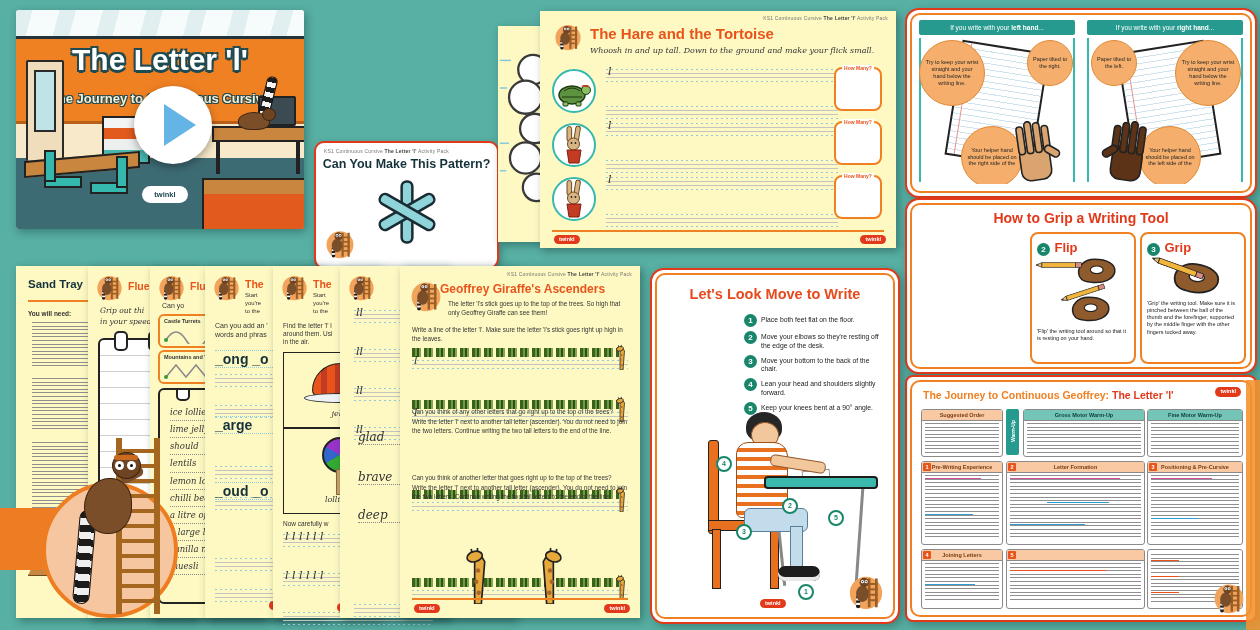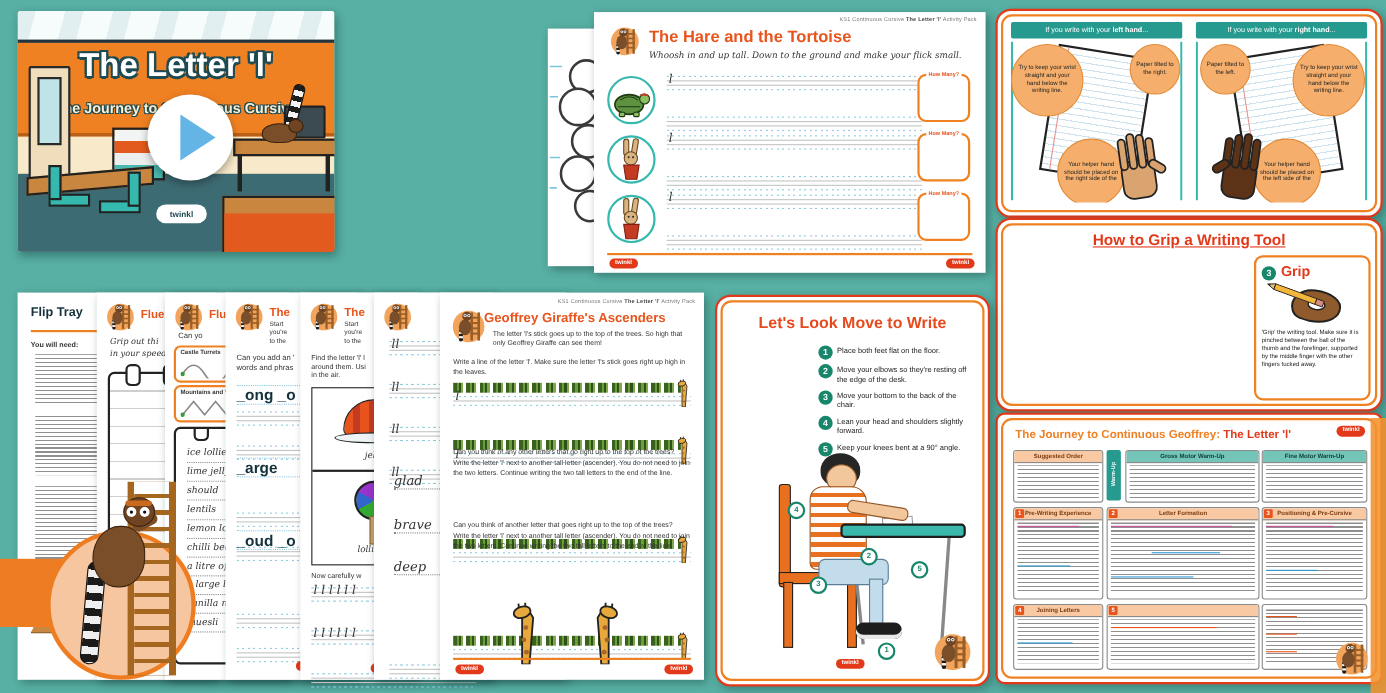--- a/index.html
+++ b/index.html
@@ -1,19 +1,19 @@
 <!DOCTYPE html>
 <html><head>
 <meta charset="utf-8">
 <style>
   html,body{margin:0;padding:0;background:#58AFA3;}
   .stage{position:relative;width:1260px;height:630px;background:#58AFA3;overflow:hidden;
          font-family:"Liberation Sans",sans-serif;}
   .abs{position:absolute;}
-  .page{position:absolute;background:#ffffff;box-shadow:3px 3px 8px rgba(15,55,55,.45);}
+  .page{position:absolute;background:#fef9c3;box-shadow:3px 3px 8px rgba(15,55,55,.45);}
   .dframe{position:absolute;border:2px solid #E2391B;border-radius:14px;background:#fff;
           box-shadow:3px 3px 8px rgba(15,55,55,.35);}
   .dframe::before{content:"";position:absolute;inset:3px;border:2px solid #F08122;border-radius:10px;pointer-events:none;}
   .tiny{font-size:5px;color:#777;letter-spacing:.2px;white-space:nowrap;}
   .tiny b{color:#444;}
   .fake{background:repeating-linear-gradient(#8f8f8f 0,#8f8f8f 1px,transparent 1px,transparent 3.6px);}
   .ruled{position:relative;height:13px;background:
     repeating-linear-gradient(90deg,#8ecbe0 0,#8ecbe0 2px,transparent 2px,transparent 5px) 0 0/100% 1px no-repeat,
     linear-gradient(#c4c4c4,#c4c4c4) 0 4px/100% 1px no-repeat,
     linear-gradient(#c4c4c4,#c4c4c4) 0 8px/100% 1px no-repeat,
@@ -185,20 +185,32 @@
       <div class="abs" style="left:0;top:14px;width:100%;height:36px;background:#E35A1F;"></div>
     </div>
     <div class="abs" style="left:126px;top:176px;width:46px;height:17px;background:#fff;border-radius:9px;text-align:center;
          font-weight:bold;font-size:7.5px;line-height:17px;color:#1C4750;">twinkl</div>
     <div class="abs" style="left:118px;top:76px;width:78px;height:78px;background:#fff;border-radius:50%;box-shadow:0 3px 8px rgba(0,0,0,.35);">
       <div class="abs" style="left:30px;top:18px;width:0;height:0;border-left:32px solid #64B5E6;border-top:21px solid transparent;border-bottom:21px solid transparent;"></div>
     </div>
   </div>
 
 
+  <div class="abs" style="left:314px;top:141px;width:181px;height:124px;background:#fff;border:2.5px solid #E2391B;border-radius:10px;box-shadow:2px 3px 7px rgba(10,50,50,.35);">
+    <div class="tiny abs" style="left:8px;top:5px;">
+      <span>KS1 Continuous Cursive </span><b>The Letter 'l'</b><span> Activity Pack</span>
+    </div>
+    <div class="abs" style="left:0;top:14px;width:100%;text-align:center;font-weight:bold;font-size:12.5px;color:#15323C;">Can You Make This Pattern?</div>
+    <svg class="abs" style="left:58px;top:36px;width:66px;height:66px;">
+        <use href="#asterisk"></use>
+      </svg>
+    <svg class="abs" style="left:9px;top:86px;width:30px;height:30px;">
+        <use href="#lemicon"></use>
+      </svg>
+  </div>
 
   <div class="page" style="left:498px;top:26px;width:46px;height:216px;">
     <svg class="abs" style="left:0;top:6px;width:46px;height:204px;">
         <use href="#cloudpg"></use>
       </svg>
   </div>
 
   <div class="page" style="left:540px;top:11px;width:356px;height:237px;">
     <div class="tiny abs" style="right:8px;top:4px;">
       <span>KS1 Continuous Cursive </span><b>The Letter 'l'</b><span> Activity Pack</span>
@@ -285,23 +297,42 @@
       <div class="bubble" style="left:4px;top:20px;width:46px;height:46px;">Paper tilted to the left.</div>
       <div class="bubble" style="left:88px;top:20px;width:66px;height:66px;">Try to keep your wrist straight and your hand below the writing line.</div>
       <div class="bubble" style="left:52px;top:106px;width:62px;height:62px;">Your helper hand should be placed on the left side of the</div>
       <svg class="abs" style="left:12px;top:100px;width:56px;height:62px;color:#5C3317;z-index:3;transform:scaleX(-1) rotate(-8deg);">
           <use href="#hand"></use>
         </svg>
     </div>
   </div>
 
   <div class="dframe" style="left:905px;top:198px;width:348px;height:172px;">
-    <div class="abs" style="left:0;top:10px;width:100%;text-align:center;font-weight:bold;font-size:14px;color:#E2391B;text-decoration:underline;">How to Grip a Writing Tool</div>
-
-
+    <div class="abs" style="left:0;top:10px;width:100%;text-align:center;font-weight:bold;font-size:14px;color:#E2391B;">How to Grip a Writing Tool</div>
+
+
+    <div class="abs" style="left:123px;top:32px;width:102px;height:128px;border:2px solid #F08122;border-radius:8px;">
+      <div class="abs" style="left:5px;top:4px;">
+        <span class="gnum">2</span>
+        <span style="font-weight:bold;font-size:13px;color:#E2391B;vertical-align:middle;">Flip</span>
+      </div>
+      <svg class="abs" style="left:40px;top:20px;width:48px;height:30px;">
+          <use href="#fist"></use>
+        </svg>
+      <svg class="abs" style="left:4px;top:28px;width:46px;height:6px;">
+          <use href="#pencil"></use>
+        </svg>
+      <svg class="abs" style="left:34px;top:58px;width:48px;height:30px;">
+          <use href="#fist"></use>
+        </svg>
+      <svg class="abs" style="left:28px;top:56px;width:46px;height:6px;transform:rotate(-18deg);">
+          <use href="#pencil"></use>
+        </svg>
+      <div class="abs" style="left:5px;top:94px;width:92px;font-size:5.5px;line-height:1.3;color:#222;">'Flip' the writing tool around so that it is resting on your hand.</div>
+    </div>
 
     <div class="abs" style="left:233px;top:32px;width:102px;height:128px;border:2px solid #F08122;border-radius:8px;">
       <div class="abs" style="left:5px;top:4px;">
         <span class="gnum">3</span>
         <span style="font-weight:bold;font-size:13px;color:#E2391B;vertical-align:middle;">Grip</span>
       </div>
       <svg class="abs" style="left:26px;top:24px;width:56px;height:36px;transform:rotate(8deg);">
           <use href="#fist"></use>
         </svg>
       <svg class="abs" style="left:8px;top:30px;width:56px;height:7px;transform:rotate(20deg);">
@@ -425,21 +456,21 @@
       <div class="badge" style="left:84px;top:124px;">3</div>
       <div class="badge" style="left:146px;top:184px;">1</div>
     </div>
     <div class="tlogo" style="left:108px;bottom:14px;">twinkl</div>
     <svg class="abs" style="right:14px;bottom:12px;width:36px;height:36px;">
         <use href="#lemicon"></use>
       </svg>
   </div>
 
   <div class="page" style="left:16px;top:266px;width:180px;height:352px;z-index:10;">
-    <div class="abs" style="left:12px;top:12px;font-weight:bold;font-size:11.5px;color:#15323C;">Flip Tray</div>
+    <div class="abs" style="left:12px;top:12px;font-weight:bold;font-size:11.5px;color:#15323C;">Sand Tray</div>
     <div class="abs" style="left:12px;top:34px;width:150px;height:2px;background:#F08122;"></div>
     <div class="abs" style="left:12px;top:44px;font-weight:bold;font-size:6.5px;color:#333;">You will need:</div>
     <div class="abs fake" style="left:16px;top:56px;width:140px;height:46px;"></div>
     <div class="abs fake" style="left:16px;top:112px;width:140px;height:54px;"></div>
     <div class="abs fake" style="left:16px;top:176px;width:140px;height:96px;"></div>
     <div class="abs" style="left:12px;bottom:42px;width:64px;height:16px;background:#C8863F;border:1px solid #6b4a1f;
          clip-path:polygon(0 100%,100% 100%,72% 0,10% 12%);"></div>
     <div class="tlogo" style="left:66px;bottom:10px;">twinkl</div>
   </div>
 

